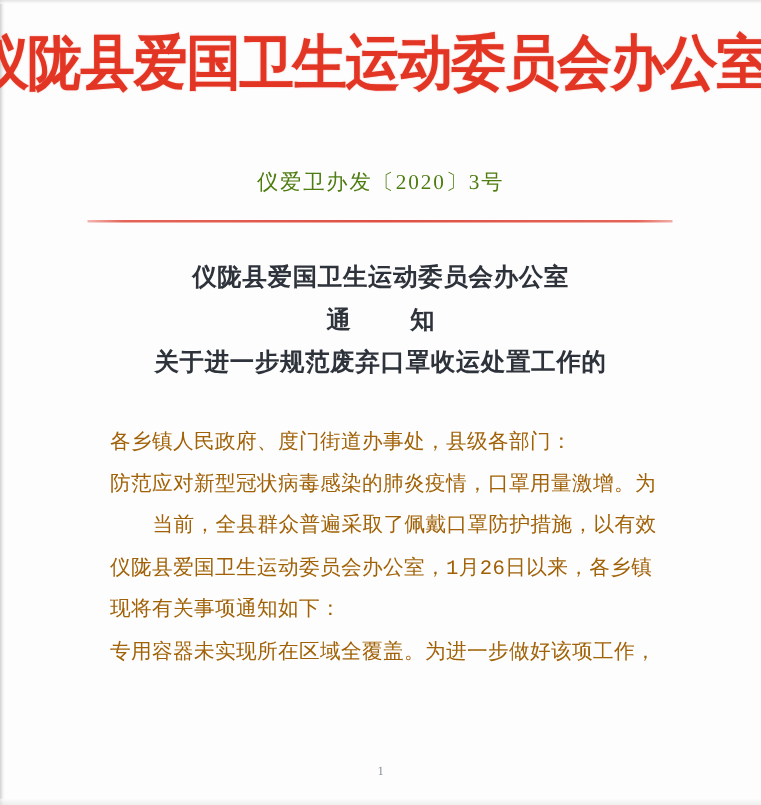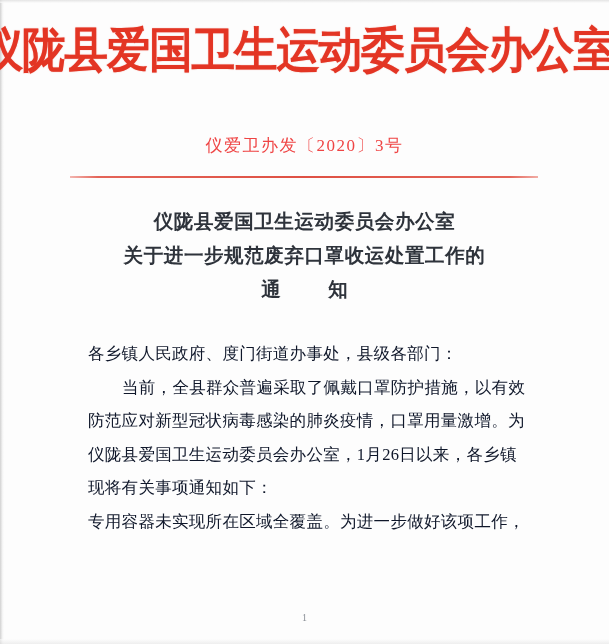--- a/index.html
+++ b/index.html
@@ -63,21 +63,21 @@
   }
 
   
   #doc-number {
     position: absolute;
     left: 0;
     top: 134px;
     width: 609px;
     text-align: center;
     font-size: 17px;
-    color: #ef4444;
+    color: #4d7c0f;
     letter-spacing: 1.5px;
     font-family: "Liberation Serif", "DejaVu Serif", serif;
   }
 
   
   #red-rule {
     position: absolute;
     left: 70px;
     top: 176px;
     width: 468px;
@@ -110,24 +110,24 @@
   }
 
   
   #body-block {
     position: absolute;
     left: 88px;
     top: 337px;
     width: 432px;
   }
   .body-line {
-    font-family: Liberation Serif, serif;
+    font-family: Liberation Mono, monospace;
     font-size: 16.5px;
     line-height: 33.5px;
-    color: #0f172a;
+    color: #a16207;
     letter-spacing: .3px;
     white-space: nowrap;
   }
   .body-line.indent {
     text-indent: 34px;
   }
 
   
   #page-number {
     position: absolute;
@@ -152,28 +152,28 @@
   <div id="masthead">
     <span id="masthead-title">仪陇县爱国卫生运动委员会办公室文件</span>
   </div>
 
   <div id="doc-number">仪爱卫办发〔2020〕3号</div>
 
   <div id="red-rule"></div>
 
   <div id="title-block">
     <div class="title-line">仪陇县爱国卫生运动委员会办公室</div>
+    <div class="title-line notice-word">通　知</div>
     <div class="title-line">关于进一步规范废弃口罩收运处置工作的</div>
-    <div class="title-line notice-word">通　知</div>
   </div>
 
   <div id="body-block">
     <div class="body-line">各乡镇人民政府、度门街道办事处，县级各部门：</div>
+    <div class="body-line">防范应对新型冠状病毒感染的肺炎疫情，口罩用量激增。为</div>
     <div class="body-line indent">当前，全县群众普遍采取了佩戴口罩防护措施，以有效</div>
-    <div class="body-line">防范应对新型冠状病毒感染的肺炎疫情，口罩用量激增。为</div>
     <div class="body-line">仪陇县爱国卫生运动委员会办公室，1月26日以来，各乡镇</div>
     <div class="body-line">现将有关事项通知如下：</div>
     <div class="body-line">专用容器未实现所在区域全覆盖。为进一步做好该项工作，</div>
   </div>
 
   <div id="page-number">1</div>
 
 </div>
 
 </body></html>

